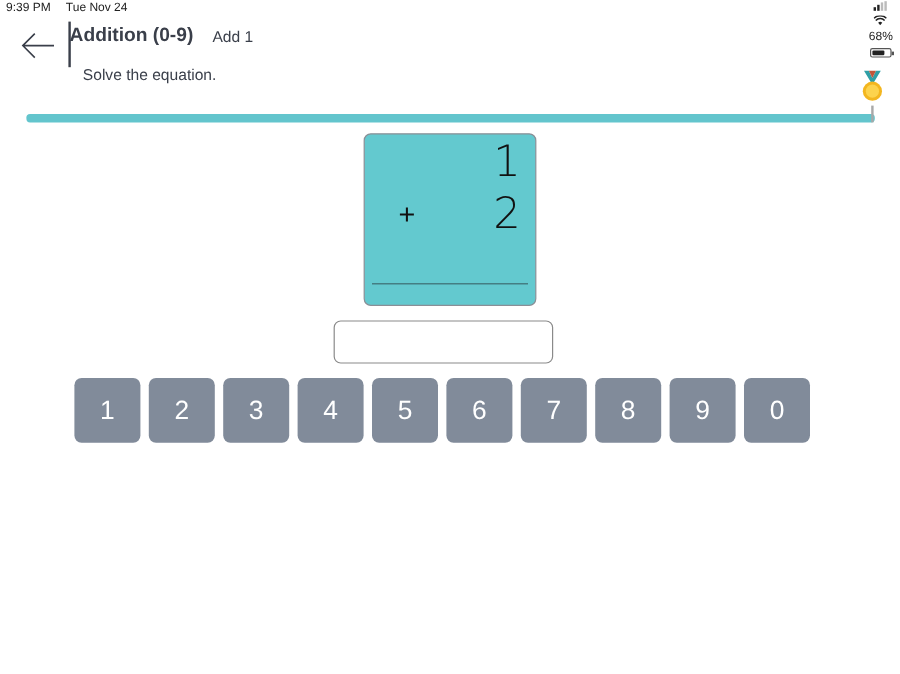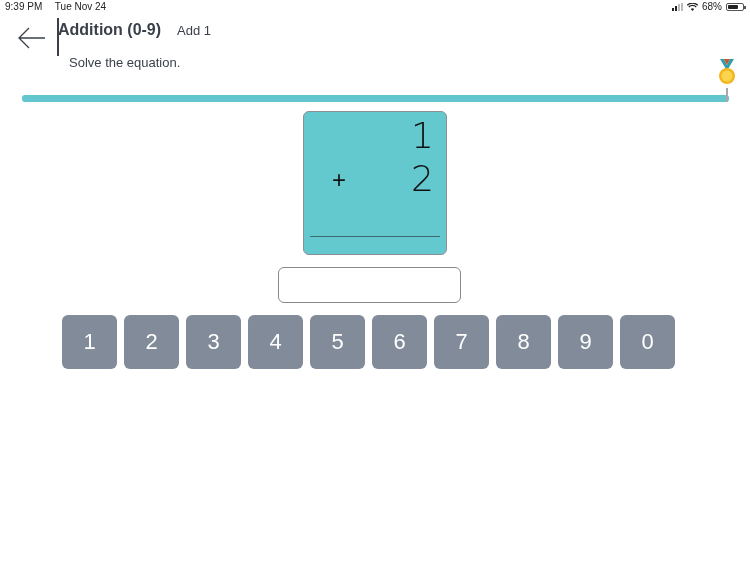--- a/index.html
+++ b/index.html
@@ -1,19 +1,19 @@
 <!DOCTYPE html>
 <html><head>
 <meta charset="utf-8">
 <style>
   html, body { margin:0; padding:0; }
   body { width:750px; height:562px; background:#ffffff; position:relative; overflow:hidden; font-family:"Liberation Sans", sans-serif; color:#3a3f4a; }
   .status-left { position:absolute; left:5px; top:1px; font-size:10px; color:#222; }
   .status-left span { margin-right:10px; }
-  .status-right { position:absolute; right:6px; top:1px; font-size:10px; color:#222; display:flex; align-items:center; gap:4px; }
+  .status-right { position:absolute; right:6px; top:1px; font-size:10px; color:#222; display:flex; align-items:center; gap:4px;flex-direction:column; }
   .signal { display:flex; align-items:flex-end; gap:1px; height:8px; }
   .signal i { display:block; width:2px; background:#222; }
   .signal i.off { background:#bbb; }
   .battery { width:18px; height:8px; border:1px solid #555; border-radius:2px; position:relative; padding:1px; box-sizing:border-box; }
   .battery::after { content:""; position:absolute; right:-3px; top:2px; width:2px; height:3px; background:#555; }
   .battery .fill { height:100%; background:#222; border-radius:1px; }
   .back { position:absolute; left:16px; top:22px; width:32px; height:32px; cursor:pointer; }
   .vdivider { position:absolute; left:57px; top:18px; width:2px; height:38px; background:#3a3f4a; }
   .title { position:absolute; left:58px; top:21px; font-size:16px; font-weight:bold; color:#3a3f4a; }
   .subtitle-tag { position:absolute; left:177px; top:23px; font-size:13px; color:#3a3f4a; }

